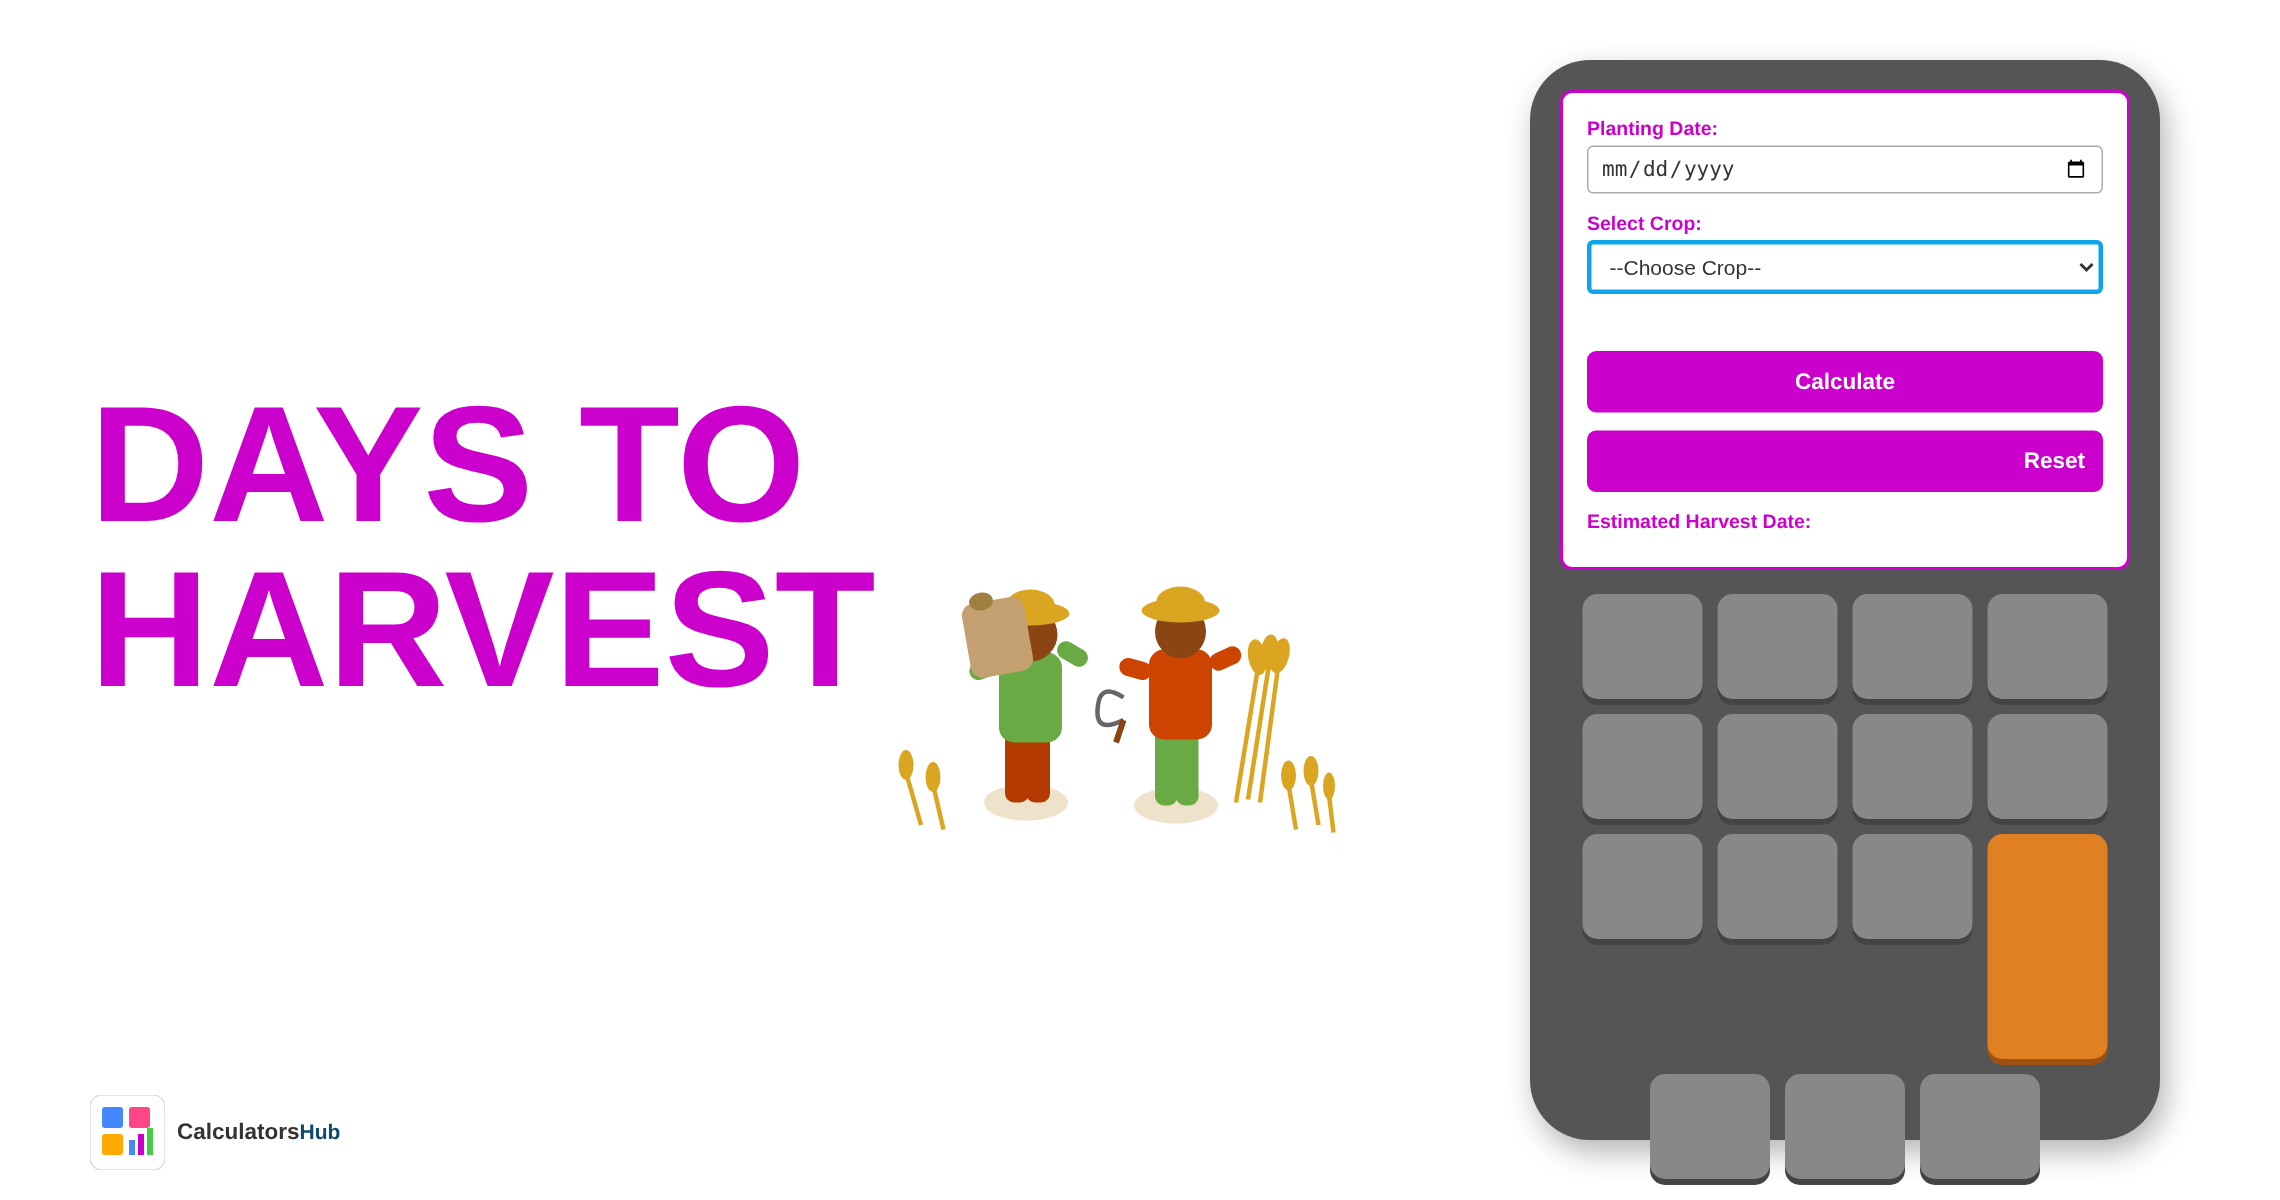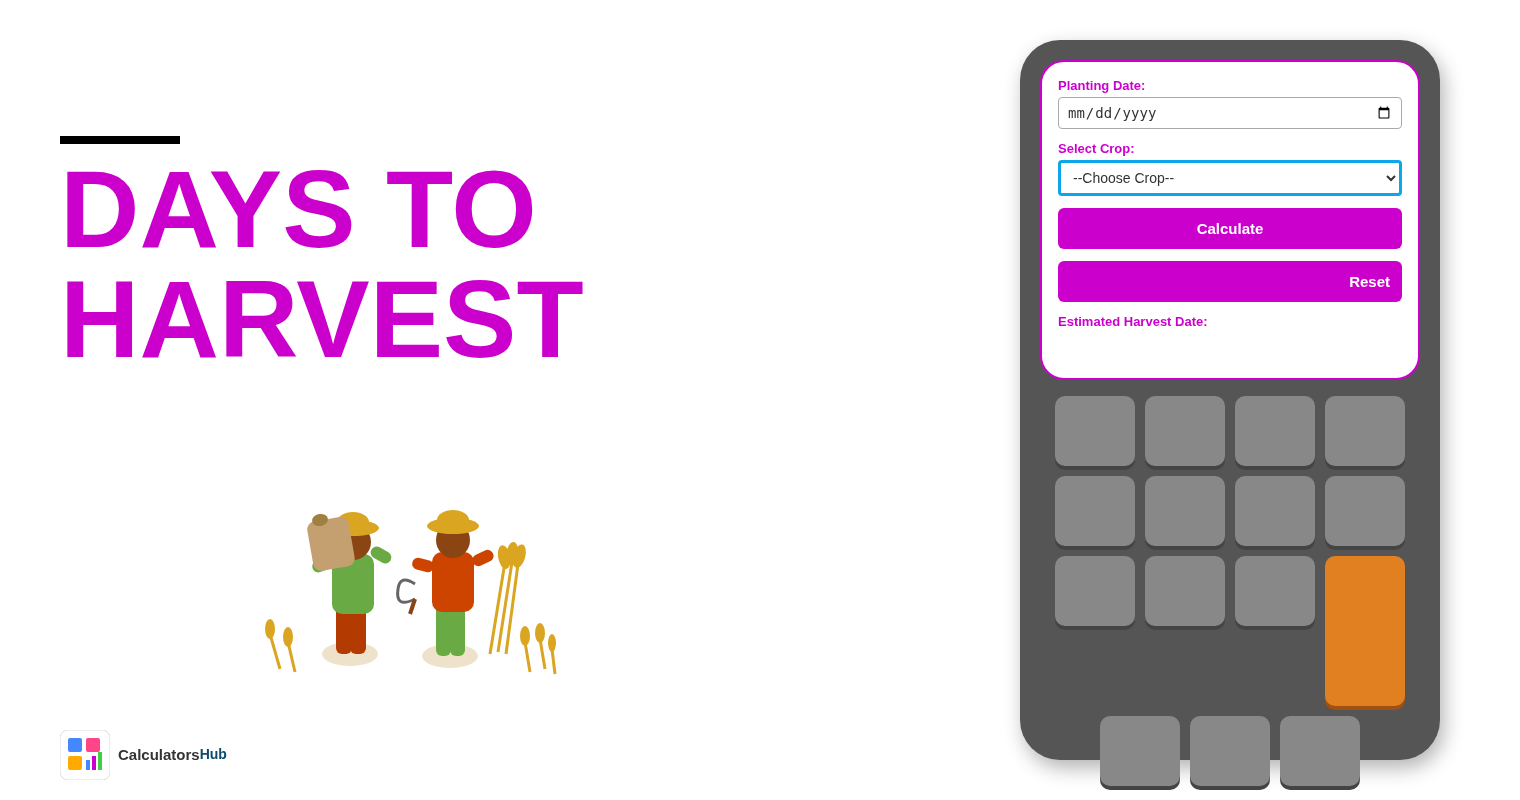--- a/index.html
+++ b/index.html
@@ -12,21 +12,21 @@
       display: flex;
       align-items: center;
       justify-content: space-between;
       padding: 20px 60px;
     }
 
     
     .left-section {
       flex: 1;
       display: flex;
-      flex-direction: column;
+      flex-direction: row;
       justify-content: flex-start;
       padding-top: 30px;
       max-width: 700px;
     }
 
     .title-bar {
       width: 120px;
       height: 8px;
       background: #000000;
       margin-bottom: 10px;
@@ -101,21 +101,21 @@
       padding: 20px;
       display: flex;
       flex-direction: column;
       gap: 16px;
       box-shadow: 4px 8px 20px rgba(0,0,0,0.3);
     }
 
     
     .calculator-display {
       background: #ffffff;
-      border-radius: 24px;
+      border-radius: 8px;
       border: 2px solid #cc00cc;
       padding: 16px;
       display: flex;
       flex-direction: column;
       gap: 12px;
       min-height: 320px;
     }
 
     .field-label {
       font-size: 13px;
@@ -148,20 +148,21 @@
     .btn-calculate {
       width: 100%;
       padding: 12px;
       background: #cc00cc;
       color: #fff;
       border: none;
       border-radius: 6px;
       font-size: 15px;
       font-weight: 600;
       cursor: pointer;
+      margin-top: 26px;
     }
 
     .btn-reset {
       width: 100%;
       padding: 12px;
       background: #cc00cc;
       color: #fff;
       border: none;
       border-radius: 6px;
       font-size: 15px;

